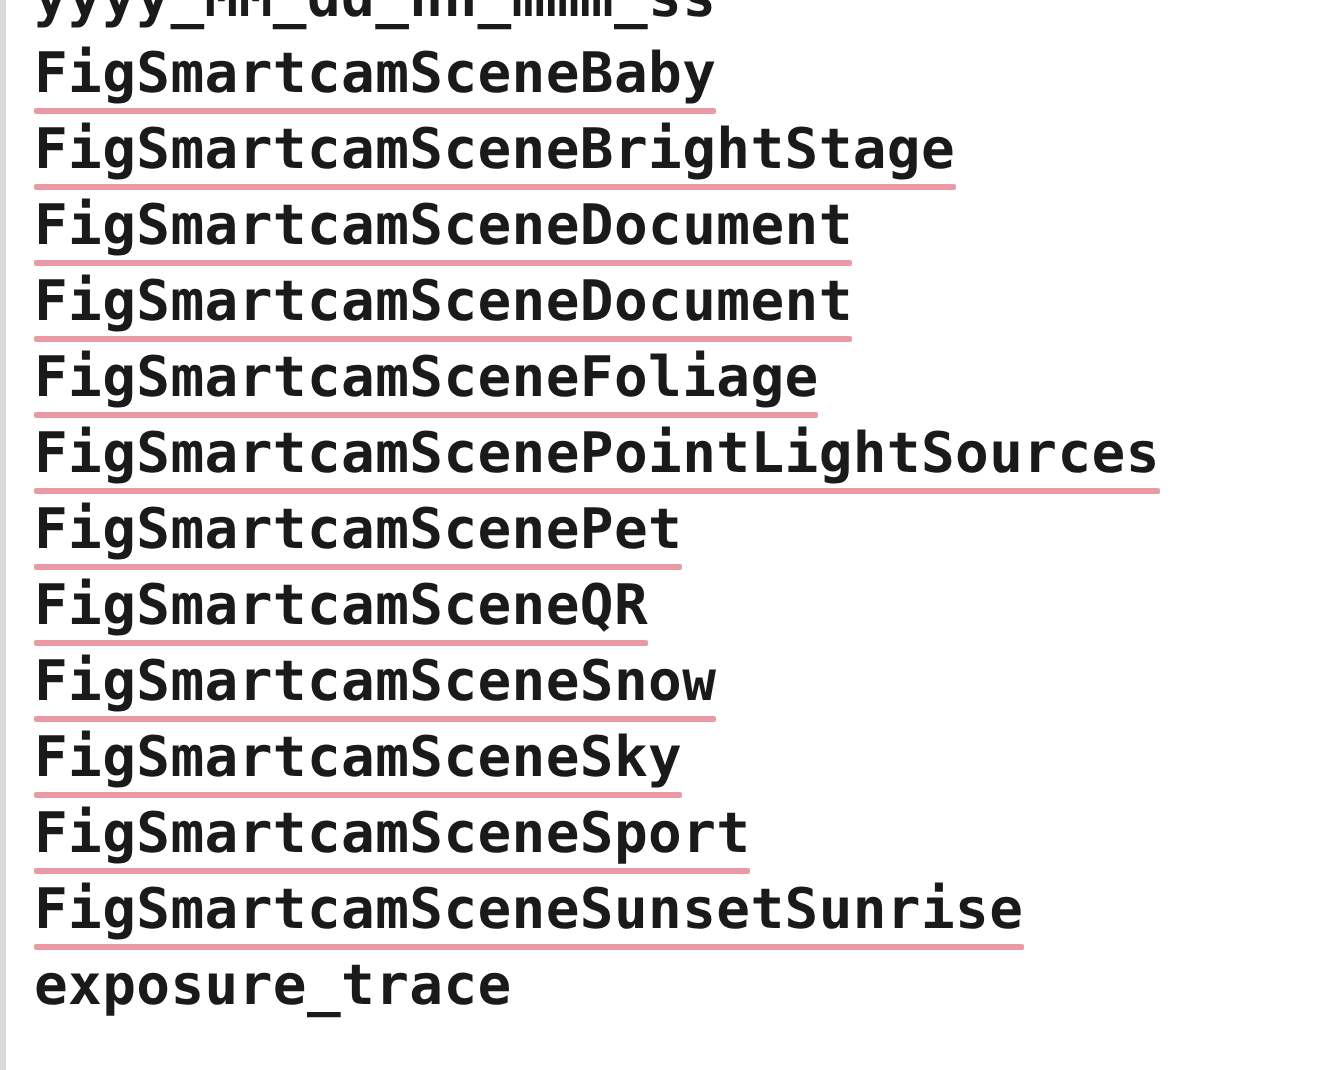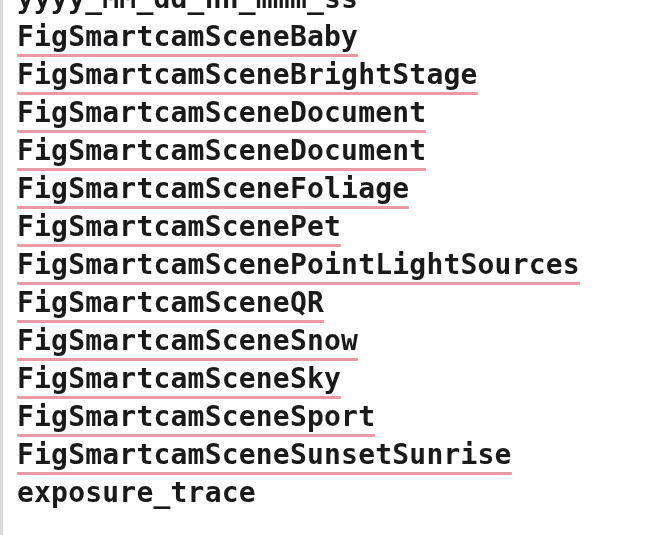--- a/index.html
+++ b/index.html
@@ -38,21 +38,21 @@
 </head>
 <body>
 
 <div id="code-block">
     <div class="code-line cut-top"><span>yyyy_MM_dd_hh_mmm_ss</span></div>
     <div class="code-line"><span class="spell">FigSmartcamSceneBaby</span></div>
     <div class="code-line"><span class="spell">FigSmartcamSceneBrightStage</span></div>
     <div class="code-line"><span class="spell">FigSmartcamSceneDocument</span></div>
     <div class="code-line"><span class="spell">FigSmartcamSceneDocument</span></div>
     <div class="code-line"><span class="spell">FigSmartcamSceneFoliage</span></div>
+    <div class="code-line"><span class="spell">FigSmartcamScenePointLightSources</span></div>
     <div class="code-line"><span class="spell">FigSmartcamScenePet</span></div>
-    <div class="code-line"><span class="spell">FigSmartcamScenePointLightSources</span></div>
     <div class="code-line"><span class="spell">FigSmartcamSceneQR</span></div>
     <div class="code-line"><span class="spell">FigSmartcamSceneSnow</span></div>
     <div class="code-line"><span class="spell">FigSmartcamSceneSky</span></div>
     <div class="code-line"><span class="spell">FigSmartcamSceneSport</span></div>
     <div class="code-line"><span class="spell">FigSmartcamSceneSunsetSunrise</span></div>
     <div class="code-line"><span>exposure_trace</span></div>
   </div>
 
 </body></html>

